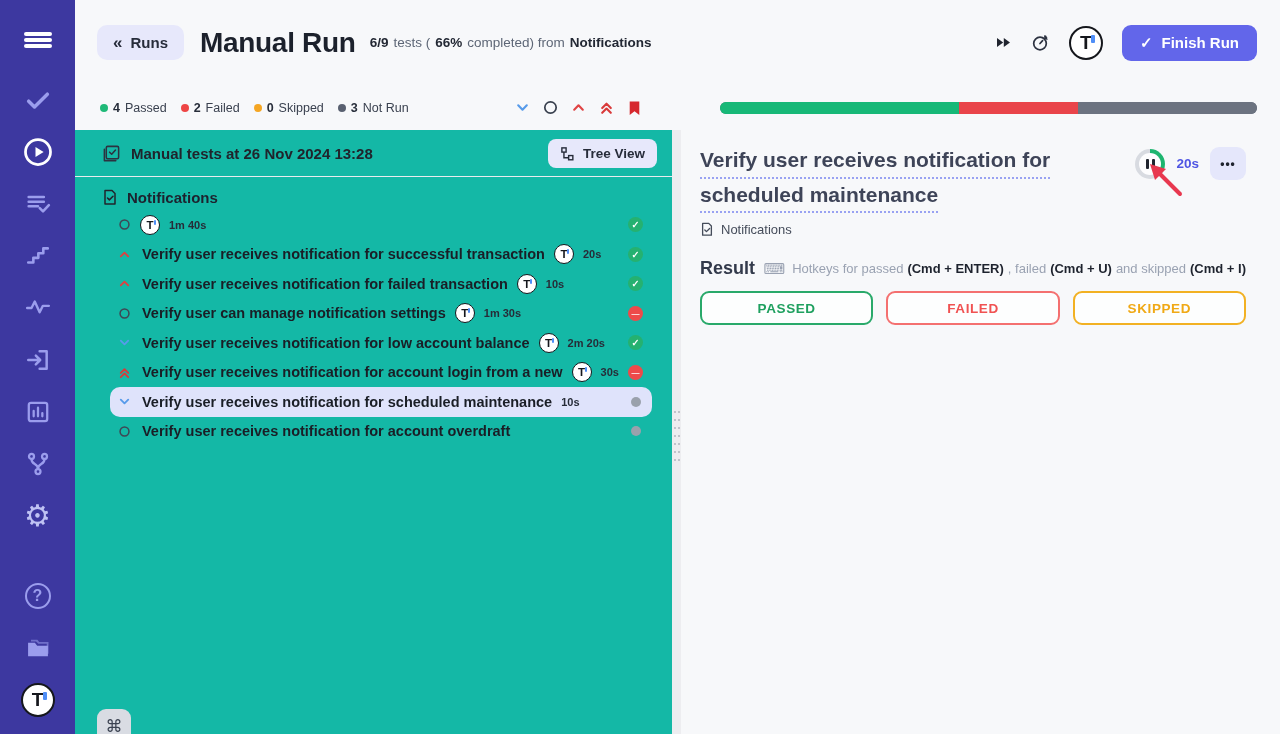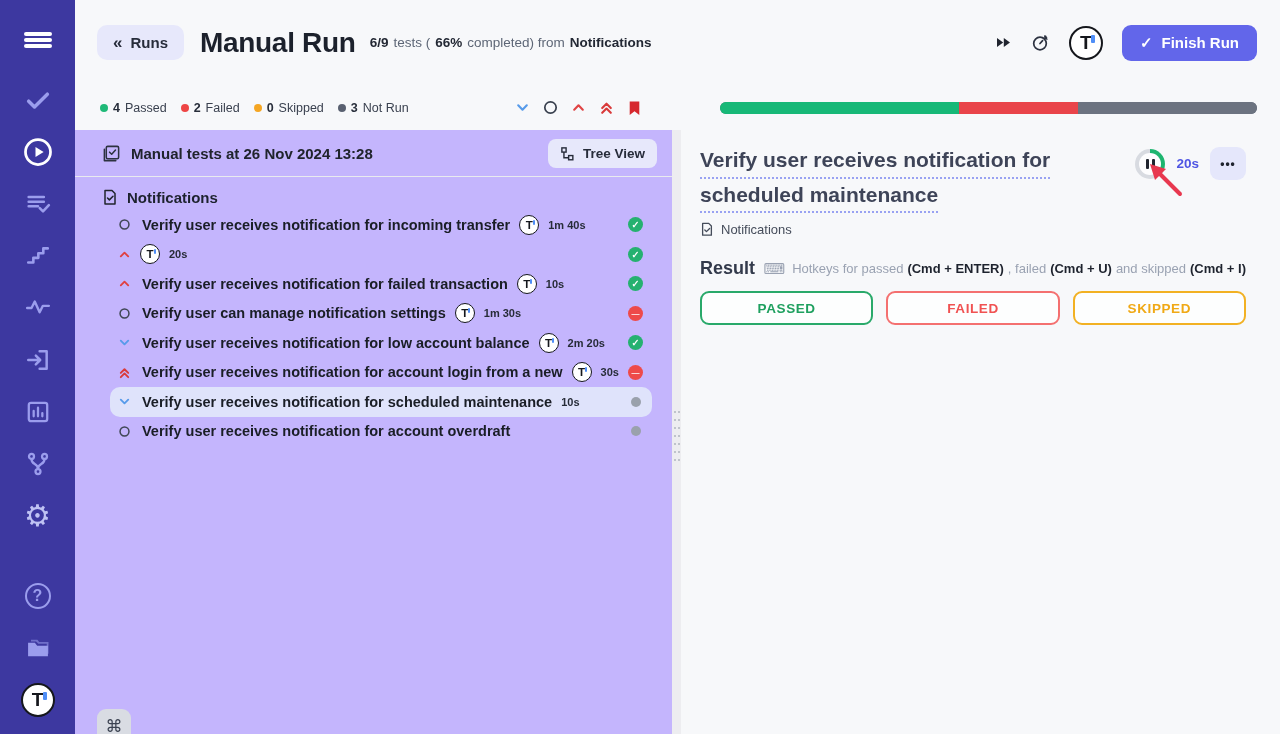--- a/index.html
+++ b/index.html
@@ -44,21 +44,21 @@
   .cdot { width:8px; height:8px; border-radius:50%; flex:none; }
   .dot-pass { background:#1fb978; } .dot-fail { background:#ee4545; } .dot-skip { background:#f5a623; } .dot-none { background:#596070; }
   .filters { display:flex; align-items:center; gap:13px; margin-left:92px; }
   .filters .f { cursor:pointer; display:flex; }
   .progress { flex:1; margin-left:78px; margin-right:23px; height:12px; border-radius:6px; overflow:hidden; display:flex; background:#6c7380; }
   .seg { height:100%; }
   .seg-pass { background:#17b877; } .seg-fail { background:#e9444a; } .seg-none { background:#6c7380; }
 
   
   .content { position:absolute; top:130px; left:0; right:0; bottom:0; display:flex; }
-  .list-panel { width:597px; background:#c4b5fd; position:relative; }
+  .list-panel { width:597px; background:#14b8a6; position:relative; }
   .divider { width:9px; background:#ededf0; position:relative; cursor:col-resize; }
   .divider .handle { position:absolute; top:278px; left:1px; width:7px; height:56px;
       background-image:radial-gradient(circle, #bfc3cb 1px, transparent 1.4px); background-size:4px 8px; }
   .detail-panel { flex:1; background:#f7f8fa; padding:14px 34px 0 19px; position:relative; }
 
   
   .lp-head { height:47px; display:flex; align-items:center; padding:0 15px 0 27px; border-bottom:1px solid #e9ebef; }
   .lp-title { margin-left:10px; font-size:15px; font-weight:700; color:#20242c; }
   .tree-btn { margin-left:auto; display:flex; align-items:center; gap:8px; background:#e7e8fb; border:none; border-radius:8px; padding:7px 12px; font-family:inherit; font-size:13.5px; font-weight:700; color:#272c3a; cursor:pointer; }
 
@@ -300,36 +300,36 @@
           </svg>
         <span class="group-label">Notifications</span>
       </div>
 
       <div class="trow">
         <span class="prio">
             <svg width="13" height="13" viewBox="0 0 14 14" fill="none" stroke="#3f4654" stroke-width="1.6">
               <circle cx="7" cy="7" r="4.8"></circle>
             </svg>
           </span>
-        <span class="t-title">Verify user receives notification for incoming transfer</span>
         <span class="t-logo-wrap">
             <span class="tlogo tlogo-sm">T</span>
           </span>
         <span class="t-dur">1m 40s</span>
         <span class="t-badge">
             <span class="badge-pass"></span>
           </span>
       </div>
 
       <div class="trow">
         <span class="prio">
             <svg width="13" height="13" viewBox="0 0 14 14" fill="none" stroke="#e04040" stroke-width="2" stroke-linecap="round" stroke-linejoin="round">
               <path d="M3 9l4-4 4 4"></path>
             </svg>
           </span>
+        <span class="t-title">Verify user receives notification for successful transaction</span>
         <span class="t-logo-wrap">
             <span class="tlogo tlogo-sm">T</span>
           </span>
         <span class="t-dur">20s</span>
         <span class="t-badge">
             <span class="badge-pass"></span>
           </span>
       </div>
 
       <div class="trow">

